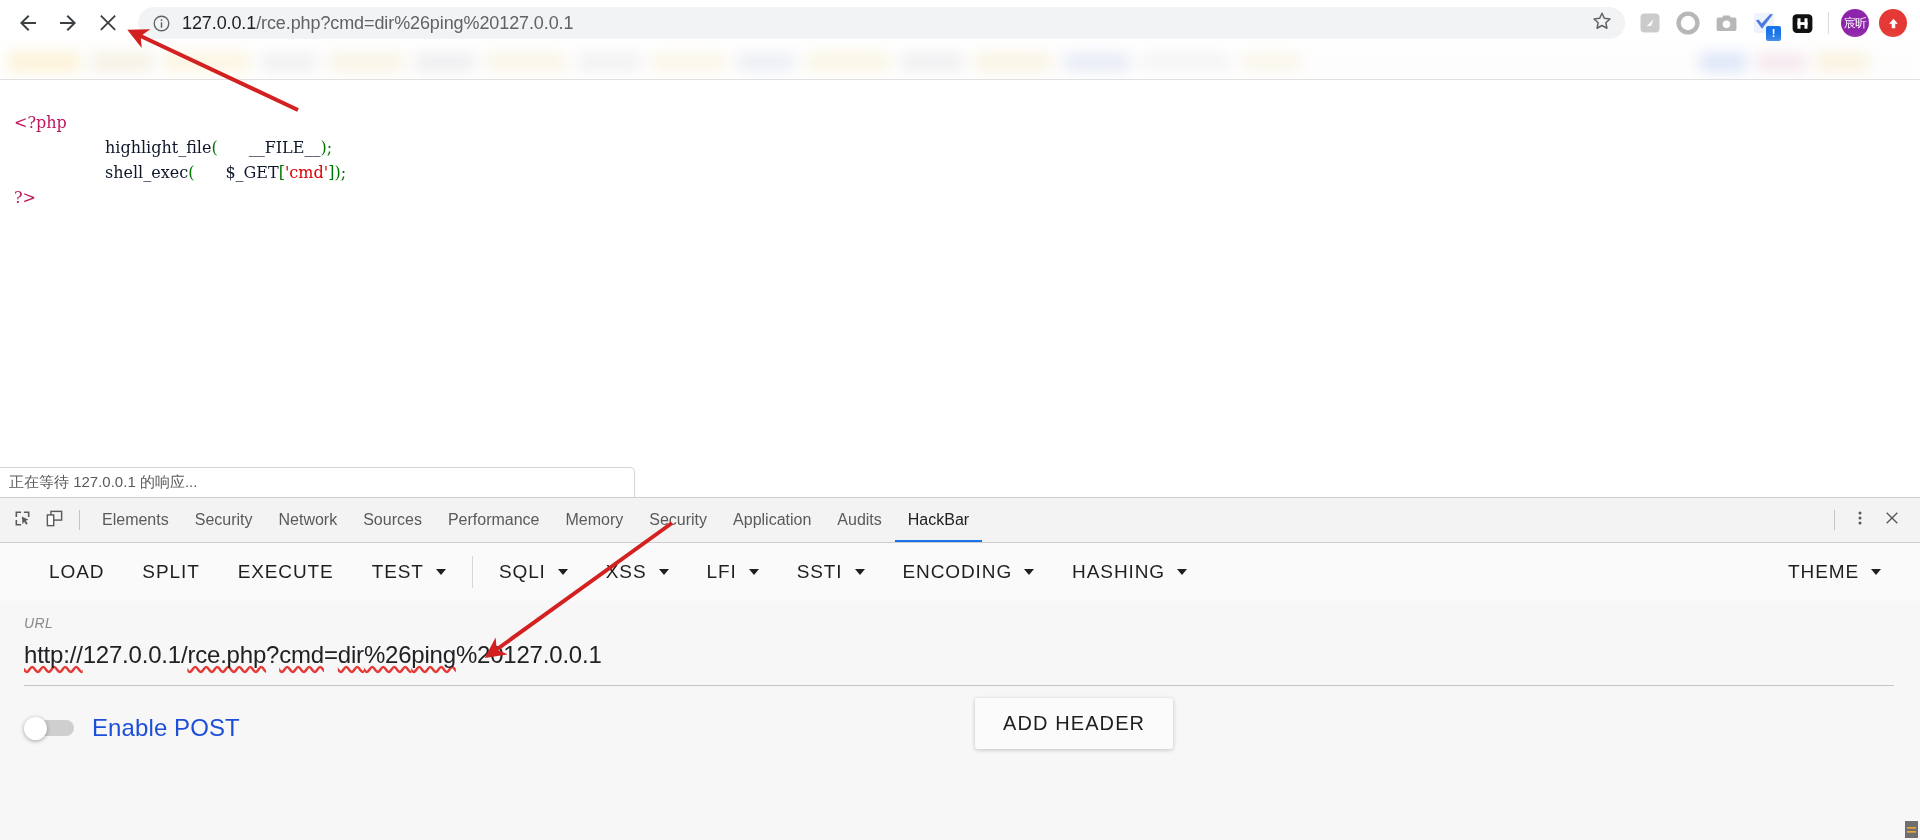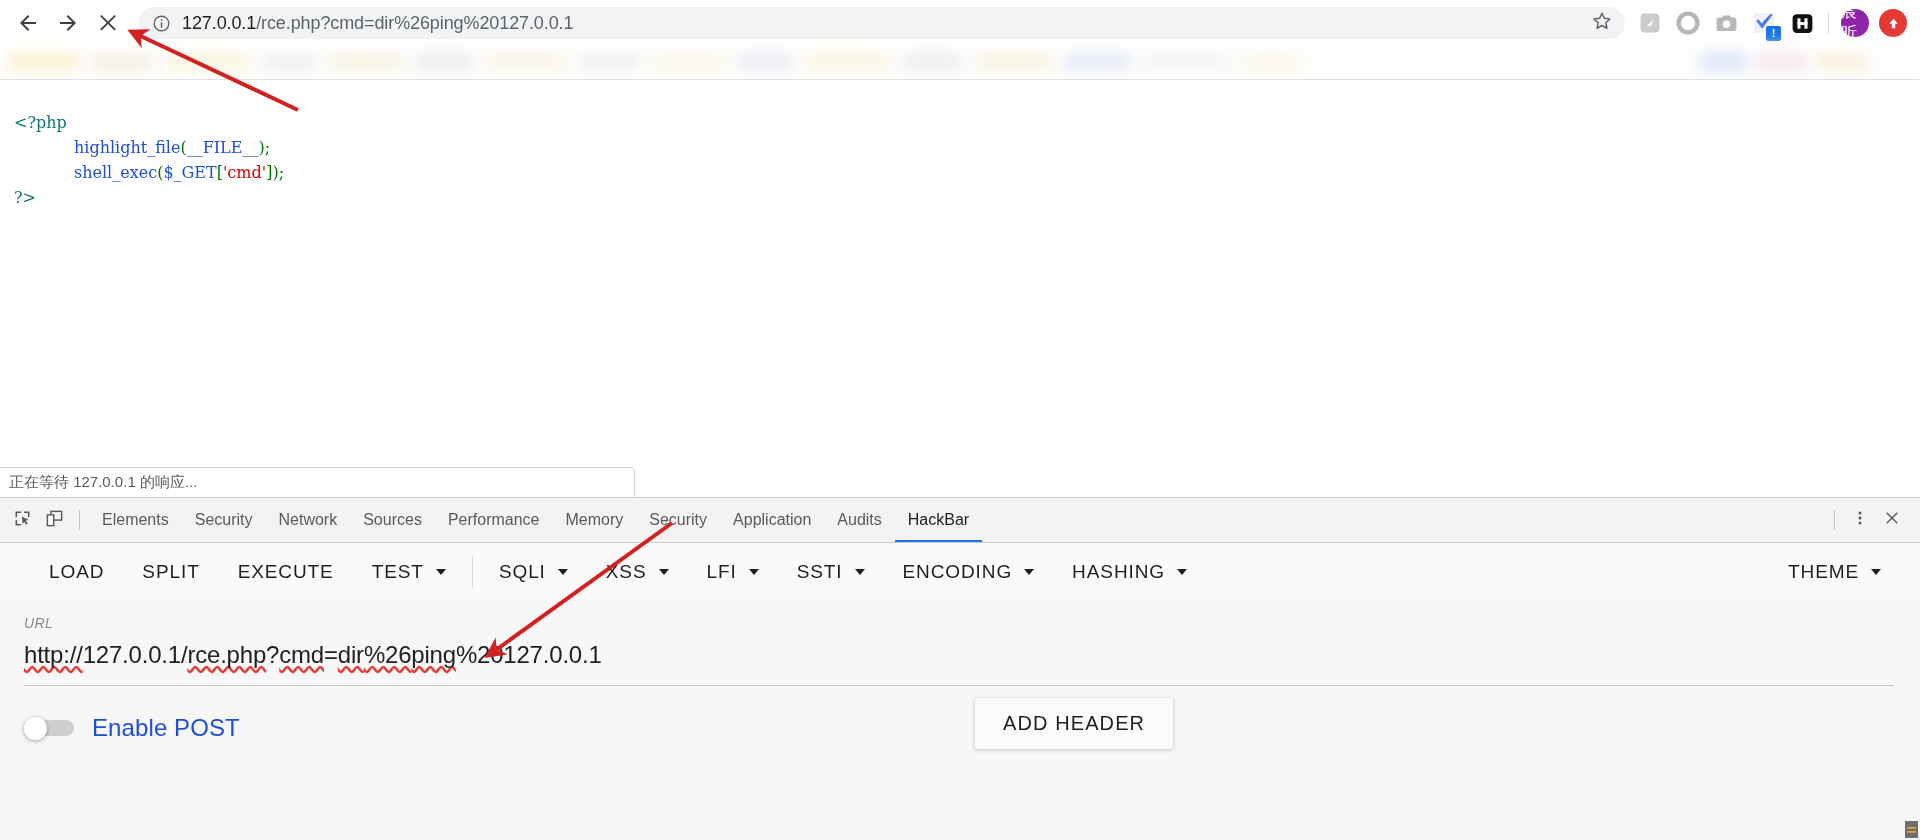--- a/index.html
+++ b/index.html
@@ -73,21 +73,21 @@
     font-size: 11px; font-weight: bold;
     width: 15px; height: 15px;
     border-radius: 2px;
     display: flex; align-items: center; justify-content: center;
     line-height: 1;
   }
   .avatar-circle {
     width: 28px; height: 28px; border-radius: 50%;
     background: #8e24aa;
     color: #fff;
-    font-size: 16px;
+    font-size: 12px;
     display: flex; align-items: center; justify-content: center;
     letter-spacing: -1px;
   }
   .red-circle {
     width: 28px; height: 28px; border-radius: 50%;
     background: #e53935;
     display: flex; align-items: center; justify-content: center;
   }
 
   
@@ -115,22 +115,22 @@
     overflow: hidden;
   }
   .php-code {
     position: absolute;
     left: 14px; top: 30px;
     font-family: "DejaVu Serif", "Liberation Serif", serif;
     font-size: 16px;
     line-height: 25px;
     white-space: pre;
   }
-  .c-tag  { color: #0f766e; }
-  .c-fn   { color: #1d4ed8; }
+  .c-tag  { color: #be185d; }
+  .c-fn   { color: #0f172a; margin-left: 31px; }
   .c-punct{ color: #007700; }
   .c-str  { color: #dd0000; }
 
   
   .status-bubble {
     position: absolute;
     left: 0; bottom: 0;
     min-width: 635px;
     height: 30px;
     background: #ffffff;

